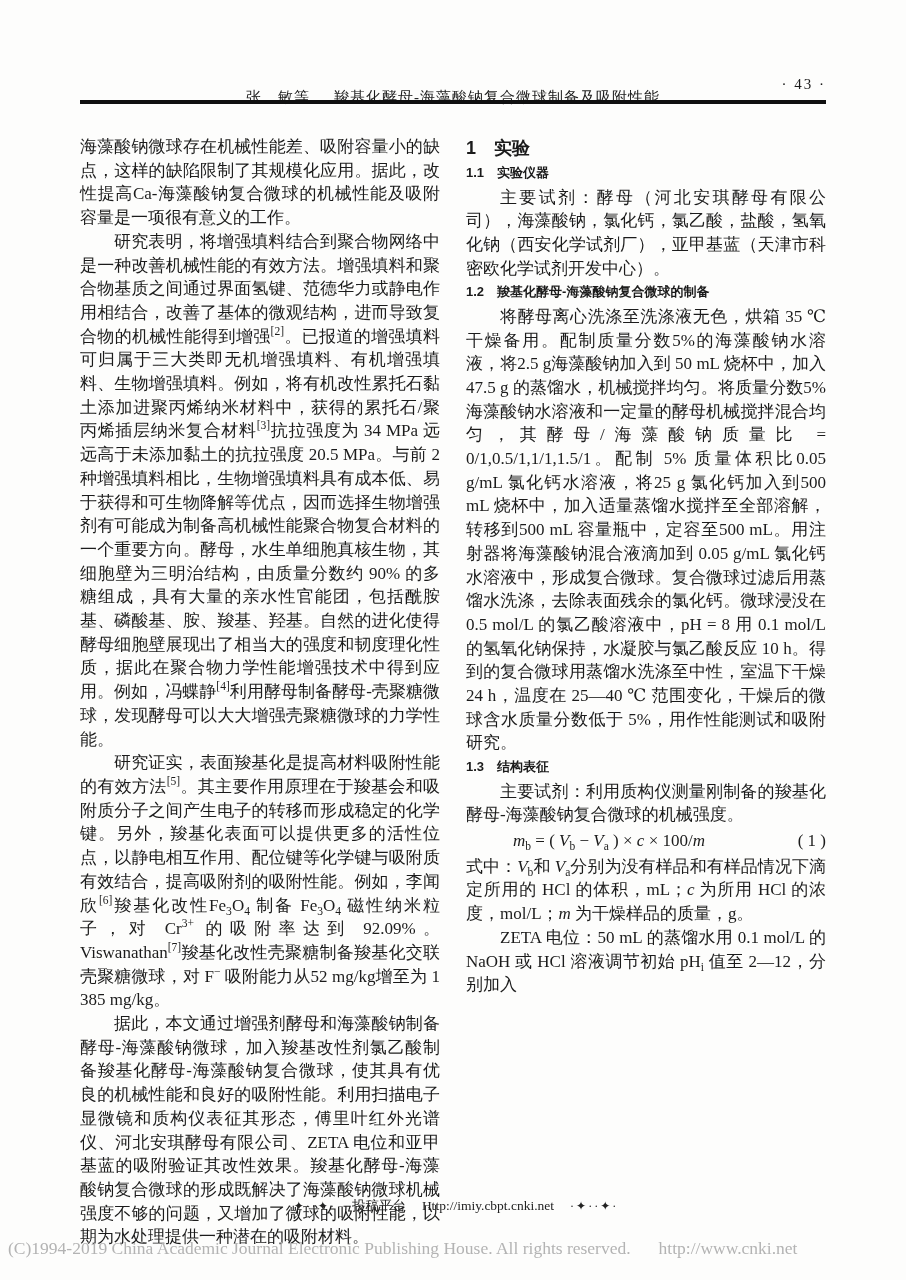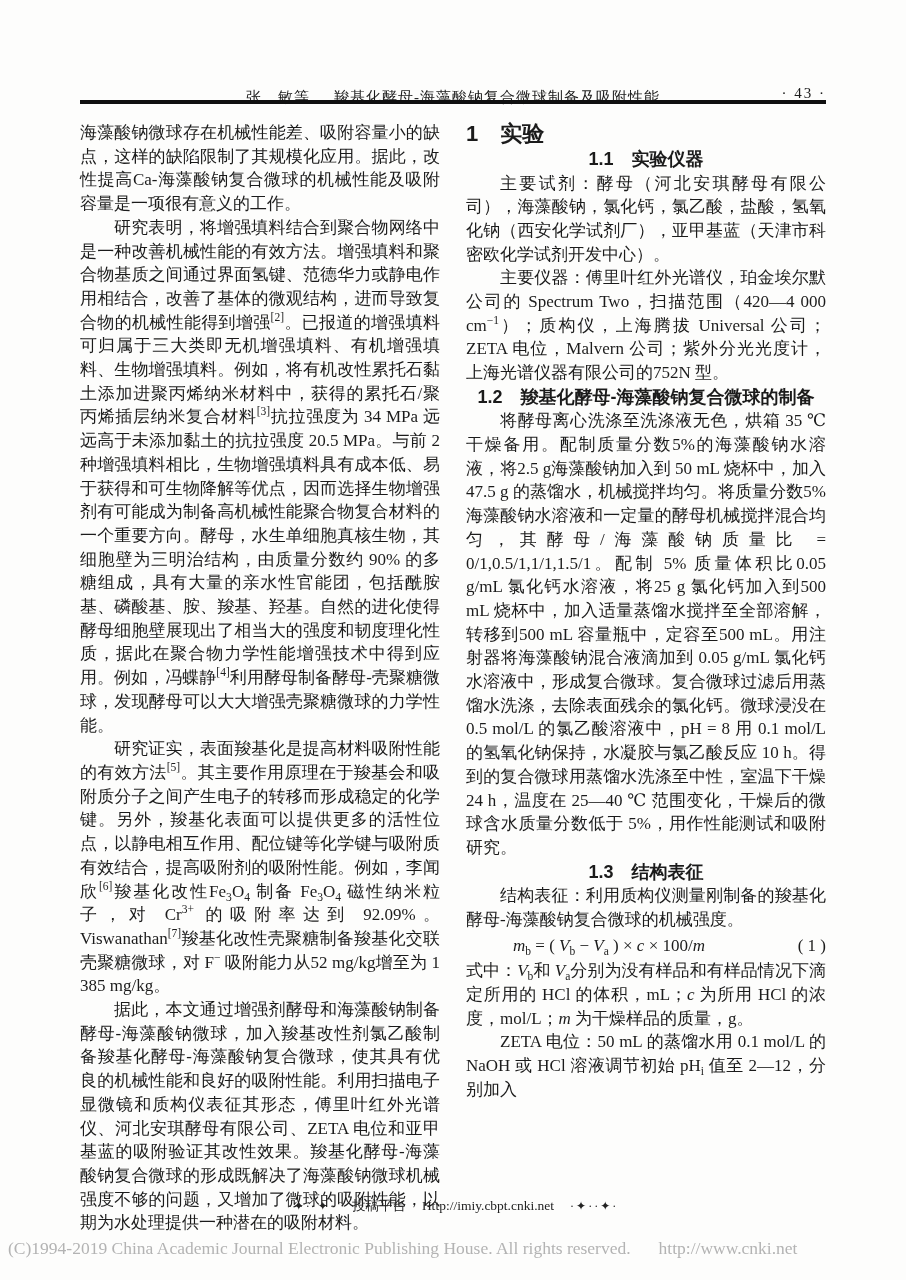--- a/index.html
+++ b/index.html
@@ -14,48 +14,49 @@
   .page-header{
     position:absolute;top:72px;left:80px;width:746px;height:24px;
     font-size:15px;
   }
   .header-center{
     position:absolute;left:0;right:0;top:16px;
     display:flex;justify-content:center;gap:24px;
     letter-spacing:1px;
   }
   .page-no{
-    position:absolute;right:0;top:13px;font-size:15px;letter-spacing:2px;
+    position:absolute;right:0;top:4px;font-size:15px;letter-spacing:2px;
   }
   .header-rule{
     position:absolute;top:100px;left:80px;width:746px;height:3.5px;
     background:#101010;
   }
   .columns{
     position:absolute;top:121px;left:80px;width:746px;
     display:flex;gap:26px;
   }
   .col{
     width:360px;
     font-size:17px;line-height:23.7px;
     text-align:justify;
+    margin-top:14px;
   }
   .para{margin:0;}
   .indent{text-indent:2em;}
   sup,sub{font-size:68%;line-height:0;}
   i{font-style:italic;}
   .h1{
     font-family:"Liberation Sans","DejaVu Sans",sans-serif;
-    font-weight:bold;font-size:22px;line-height:26px;margin:0;
+    font-weight:bold;font-size:18px;line-height:26px;margin:0;
     text-align:left;
   }
   .h2{
     font-family:"Liberation Sans","DejaVu Sans",sans-serif;
-    font-weight:bold;font-size:18px;line-height:24.5px;margin:0;
-    text-align:center;
+    font-weight:bold;font-size:13px;line-height:24.5px;margin:0;
+    text-align:left;
   }
   .equation{
     display:flex;align-items:baseline;margin:2px 0;gap:28px;
   }
   .eq-body{flex:1;text-align:center;}
   .eq-num{width:46px;text-align:right;}
   .platform-row{
     position:absolute;top:1197px;left:80px;width:746px;
     display:flex;justify-content:center;align-items:center;gap:16px;
     font-size:13.5px;color:#222;
@@ -89,25 +90,24 @@
       <p class="para">海藻酸钠微球存在机械性能差、吸附容量小的缺点，这样的缺陷限制了其规模化应用。据此，改性提高Ca-海藻酸钠复合微球的机械性能及吸附容量是一项很有意义的工作。</p>
       <p class="para indent">研究表明，将增强填料结合到聚合物网络中是一种改善机械性能的有效方法。增强填料和聚合物基质之间通过界面氢键、范德华力或静电作用相结合，改善了基体的微观结构，进而导致复合物的机械性能得到增强<sup>[2]</sup>。已报道的增强填料可归属于三大类即无机增强填料、有机增强填料、生物增强填料。例如，将有机改性累托石黏土添加进聚丙烯纳米材料中，获得的累托石/聚丙烯插层纳米复合材料<sup>[3]</sup>抗拉强度为 34 MPa 远远高于未添加黏土的抗拉强度 20.5 MPa。与前 2 种增强填料相比，生物增强填料具有成本低、易于获得和可生物降解等优点，因而选择生物增强剂有可能成为制备高机械性能聚合物复合材料的一个重要方向。酵母，水生单细胞真核生物，其细胞壁为三明治结构，由质量分数约 90% 的多糖组成，具有大量的亲水性官能团，包括酰胺基、磷酸基、胺、羧基、羟基。自然的进化使得酵母细胞壁展现出了相当大的强度和韧度理化性质，据此在聚合物力学性能增强技术中得到应用。例如，冯蝶静<sup>[4]</sup>利用酵母制备酵母-壳聚糖微球，发现酵母可以大大增强壳聚糖微球的力学性能。</p>
       <p class="para indent">研究证实，表面羧基化是提高材料吸附性能的有效方法<sup>[5]</sup>。其主要作用原理在于羧基会和吸附质分子之间产生电子的转移而形成稳定的化学键。另外，羧基化表面可以提供更多的活性位点，以静电相互作用、配位键等化学键与吸附质有效结合，提高吸附剂的吸附性能。例如，李闻欣<sup>[6]</sup>羧基化改性Fe<sub>3</sub>O<sub>4</sub> 制备 Fe<sub>3</sub>O<sub>4</sub> 磁性纳米粒子，对 Cr<sup>3+</sup> 的吸附率达到 92.09%。Viswanathan<sup>[7]</sup>羧基化改性壳聚糖制备羧基化交联壳聚糖微球，对 F<sup>−</sup> 吸附能力从52 mg/kg增至为 1 385 mg/kg。</p>
       <p class="para indent">据此，本文通过增强剂酵母和海藻酸钠制备酵母-海藻酸钠微球，加入羧基改性剂氯乙酸制备羧基化酵母-海藻酸钠复合微球，使其具有优良的机械性能和良好的吸附性能。利用扫描电子显微镜和质构仪表征其形态，傅里叶红外光谱仪、河北安琪酵母有限公司、ZETA 电位和亚甲基蓝的吸附验证其改性效果。羧基化酵母-海藻酸钠复合微球的形成既解决了海藻酸钠微球机械强度不够的问题，又增加了微球的吸附性能，以期为水处理提供一种潜在的吸附材料。</p>
     </div>
 
     <div class="col">
       <h2 class="h1">1　实验</h2>
       <h3 class="h2">1.1　实验仪器</h3>
       <p class="para indent">主要试剂：酵母（河北安琪酵母有限公司），海藻酸钠，氯化钙，氯乙酸，盐酸，氢氧化钠（西安化学试剂厂），亚甲基蓝（天津市科密欧化学试剂开发中心）。</p>
-      <p class="para indent">主要仪器：傅里叶红外光谱仪，珀金埃尔默公司的 Spectrum Two，扫描范围（420—4 000 cm<sup>−1</sup>）；质构仪，上海腾拔 Universal 公司；ZETA 电位，Malvern 公司；紫外分光光度计，上海光谱仪器有限公司的752N 型。</p>
       <h3 class="h2">1.2　羧基化酵母-海藻酸钠复合微球的制备</h3>
       <p class="para indent">将酵母离心洗涤至洗涤液无色，烘箱 35 ℃干燥备用。配制质量分数5%的海藻酸钠水溶液，将2.5 g海藻酸钠加入到 50 mL 烧杯中，加入 47.5 g 的蒸馏水，机械搅拌均匀。将质量分数5%海藻酸钠水溶液和一定量的酵母机械搅拌混合均匀，其酵母/海藻酸钠质量比 = 0/1,0.5/1,1/1,1.5/1。配制 5% 质量体积比0.05 g/mL 氯化钙水溶液，将25 g 氯化钙加入到500 mL 烧杯中，加入适量蒸馏水搅拌至全部溶解，转移到500 mL 容量瓶中，定容至500 mL。用注射器将海藻酸钠混合液滴加到 0.05 g/mL 氯化钙水溶液中，形成复合微球。复合微球过滤后用蒸馏水洗涤，去除表面残余的氯化钙。微球浸没在 0.5 mol/L 的氯乙酸溶液中，pH = 8 用 0.1 mol/L 的氢氧化钠保持，水凝胶与氯乙酸反应 10 h。得到的复合微球用蒸馏水洗涤至中性，室温下干燥 24 h，温度在 25—40 ℃ 范围变化，干燥后的微球含水质量分数低于 5%，用作性能测试和吸附研究。</p>
       <h3 class="h2">1.3　结构表征</h3>
-      <p class="para indent">结构表征：利用质构仪测量刚制备的羧基化酵母-海藻酸钠复合微球的机械强度。</p>
+      <p class="para indent">主要试剂：利用质构仪测量刚制备的羧基化酵母-海藻酸钠复合微球的机械强度。</p>
       <div class="equation">
         <span class="eq-body"><i>m</i><sub>b</sub> = ( <i>V</i><sub>b</sub> − <i>V</i><sub>a</sub> ) × <i>c</i> × 100/<i>m</i></span>
         <span class="eq-num">( 1 )</span>
       </div>
       <p class="para">式中：<i>V</i><sub>b</sub>和 <i>V</i><sub>a</sub>分别为没有样品和有样品情况下滴定所用的 HCl 的体积，mL；<i>c</i> 为所用 HCl 的浓度，mol/L；<i>m</i> 为干燥样品的质量，g。</p>
       <p class="para indent">ZETA 电位：50 mL 的蒸馏水用 0.1 mol/L 的 NaOH 或 HCl 溶液调节初始 pH<sub>i</sub> 值至 2—12，分别加入</p>
     </div>
 
   </div>
 

